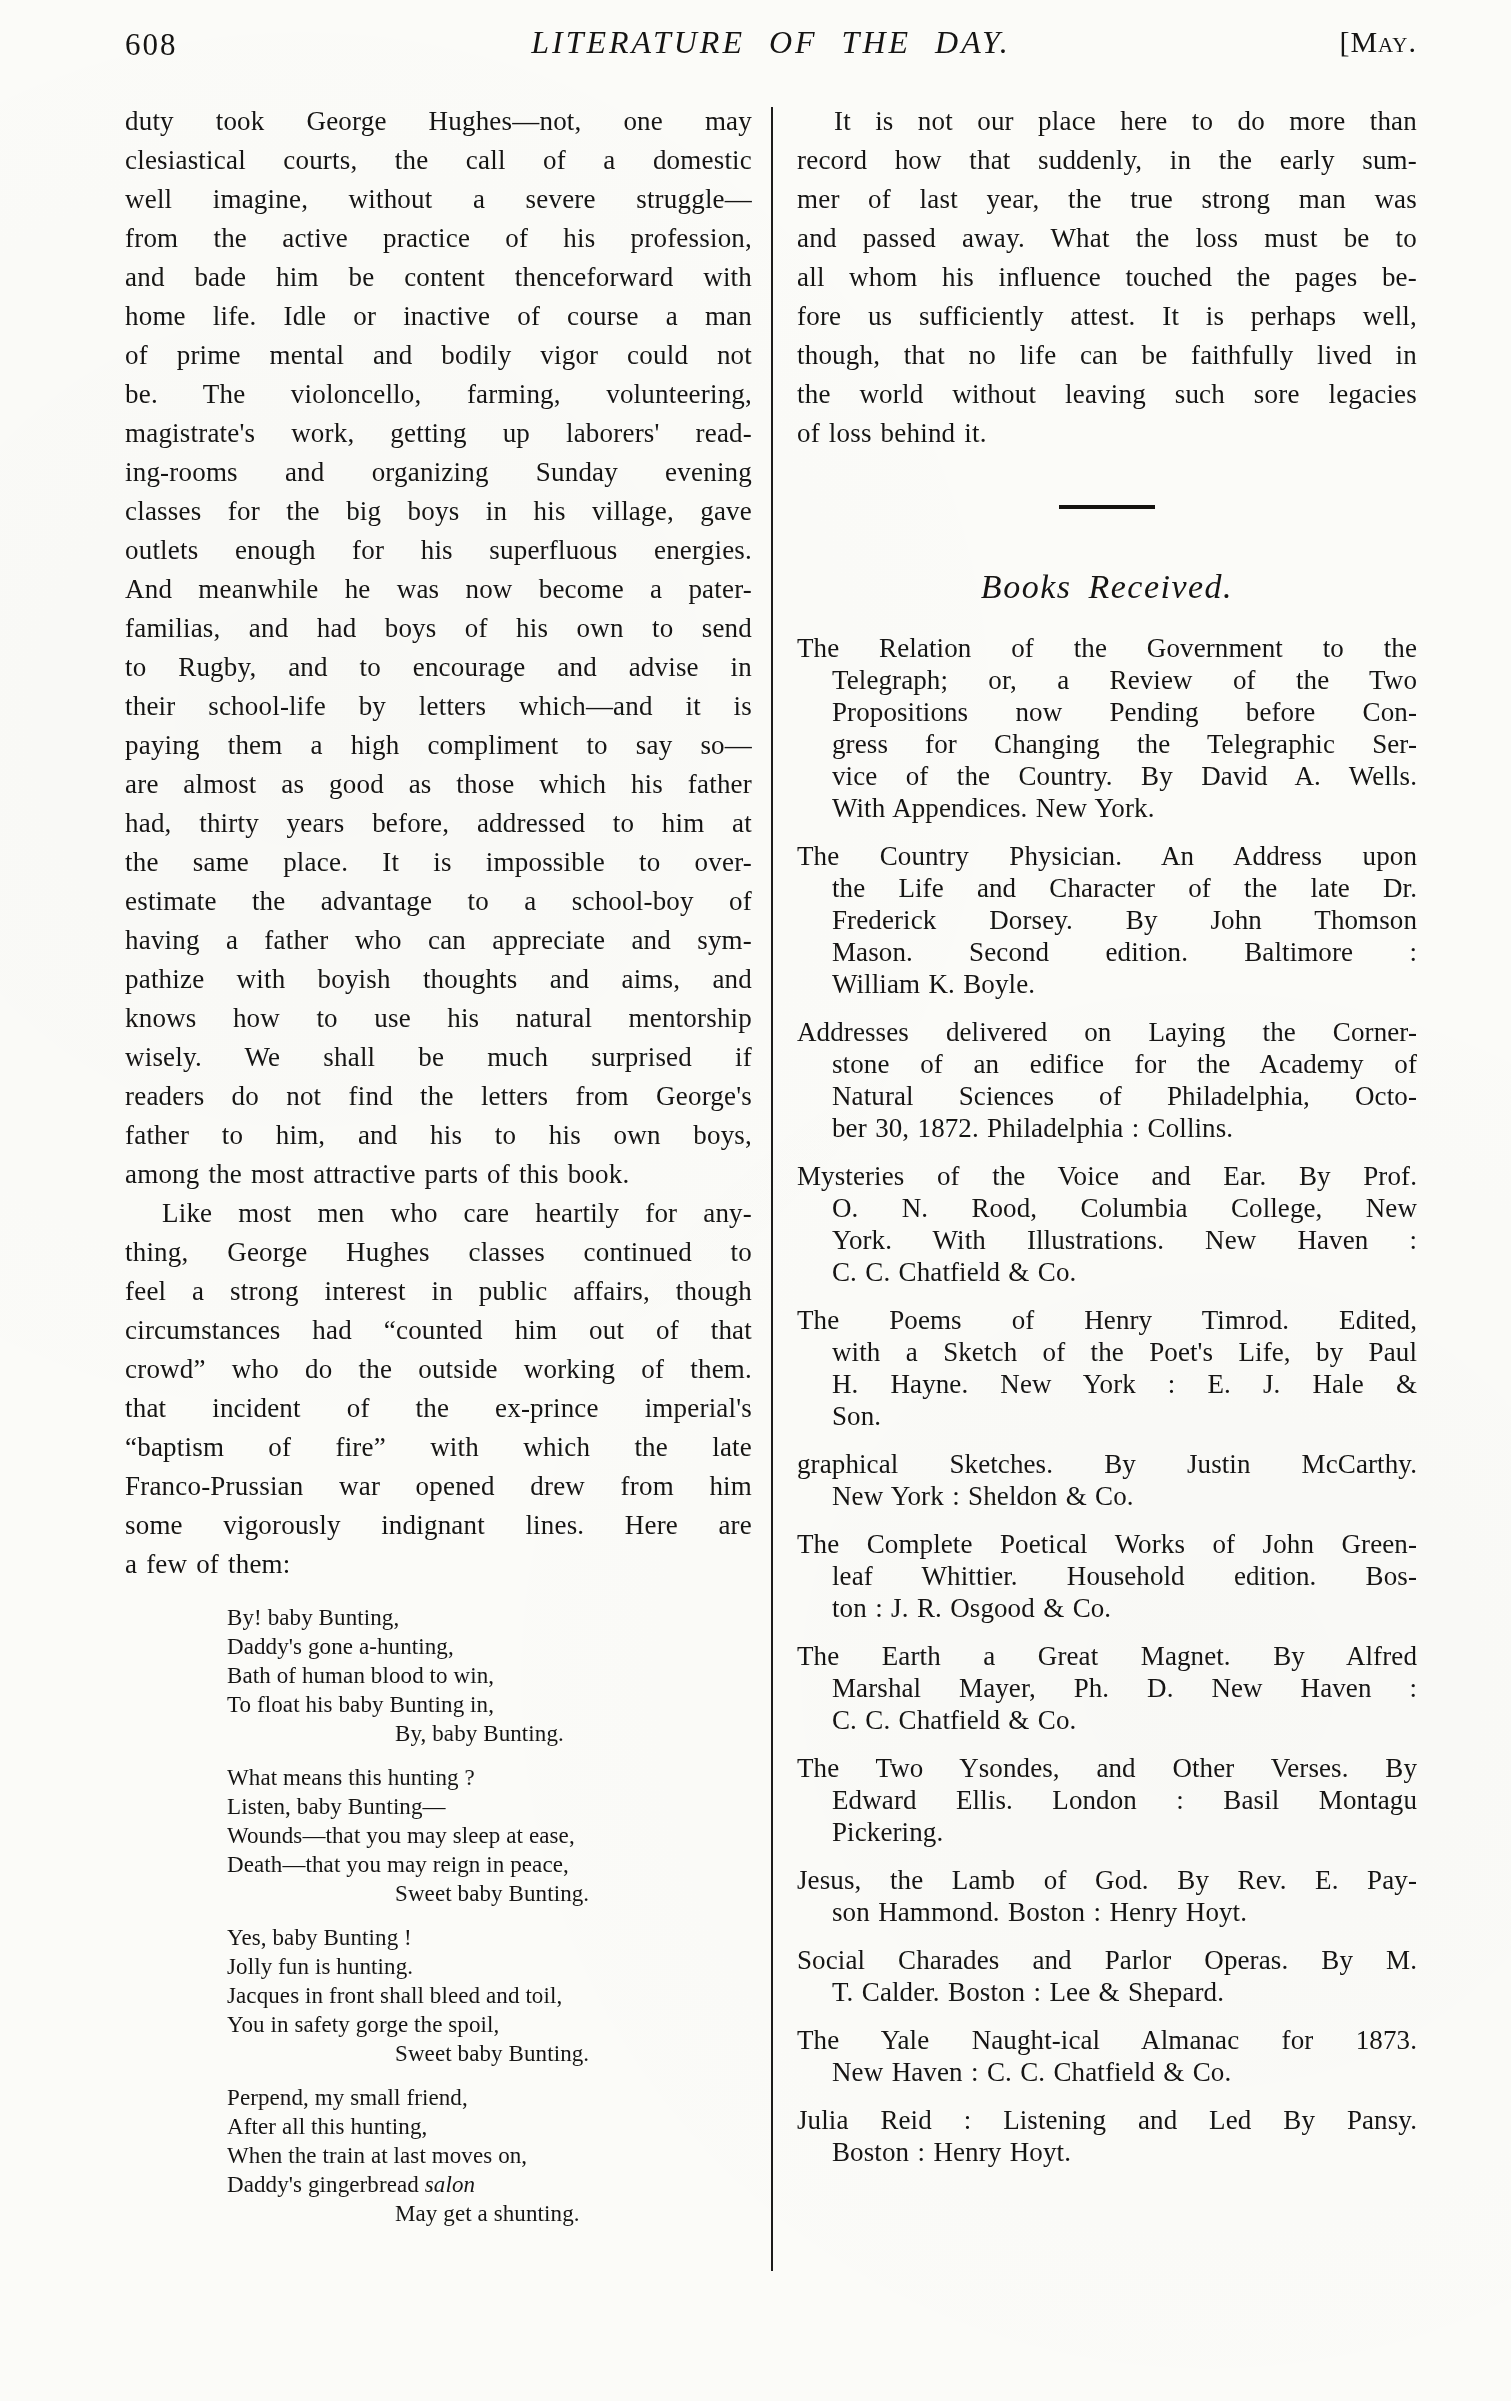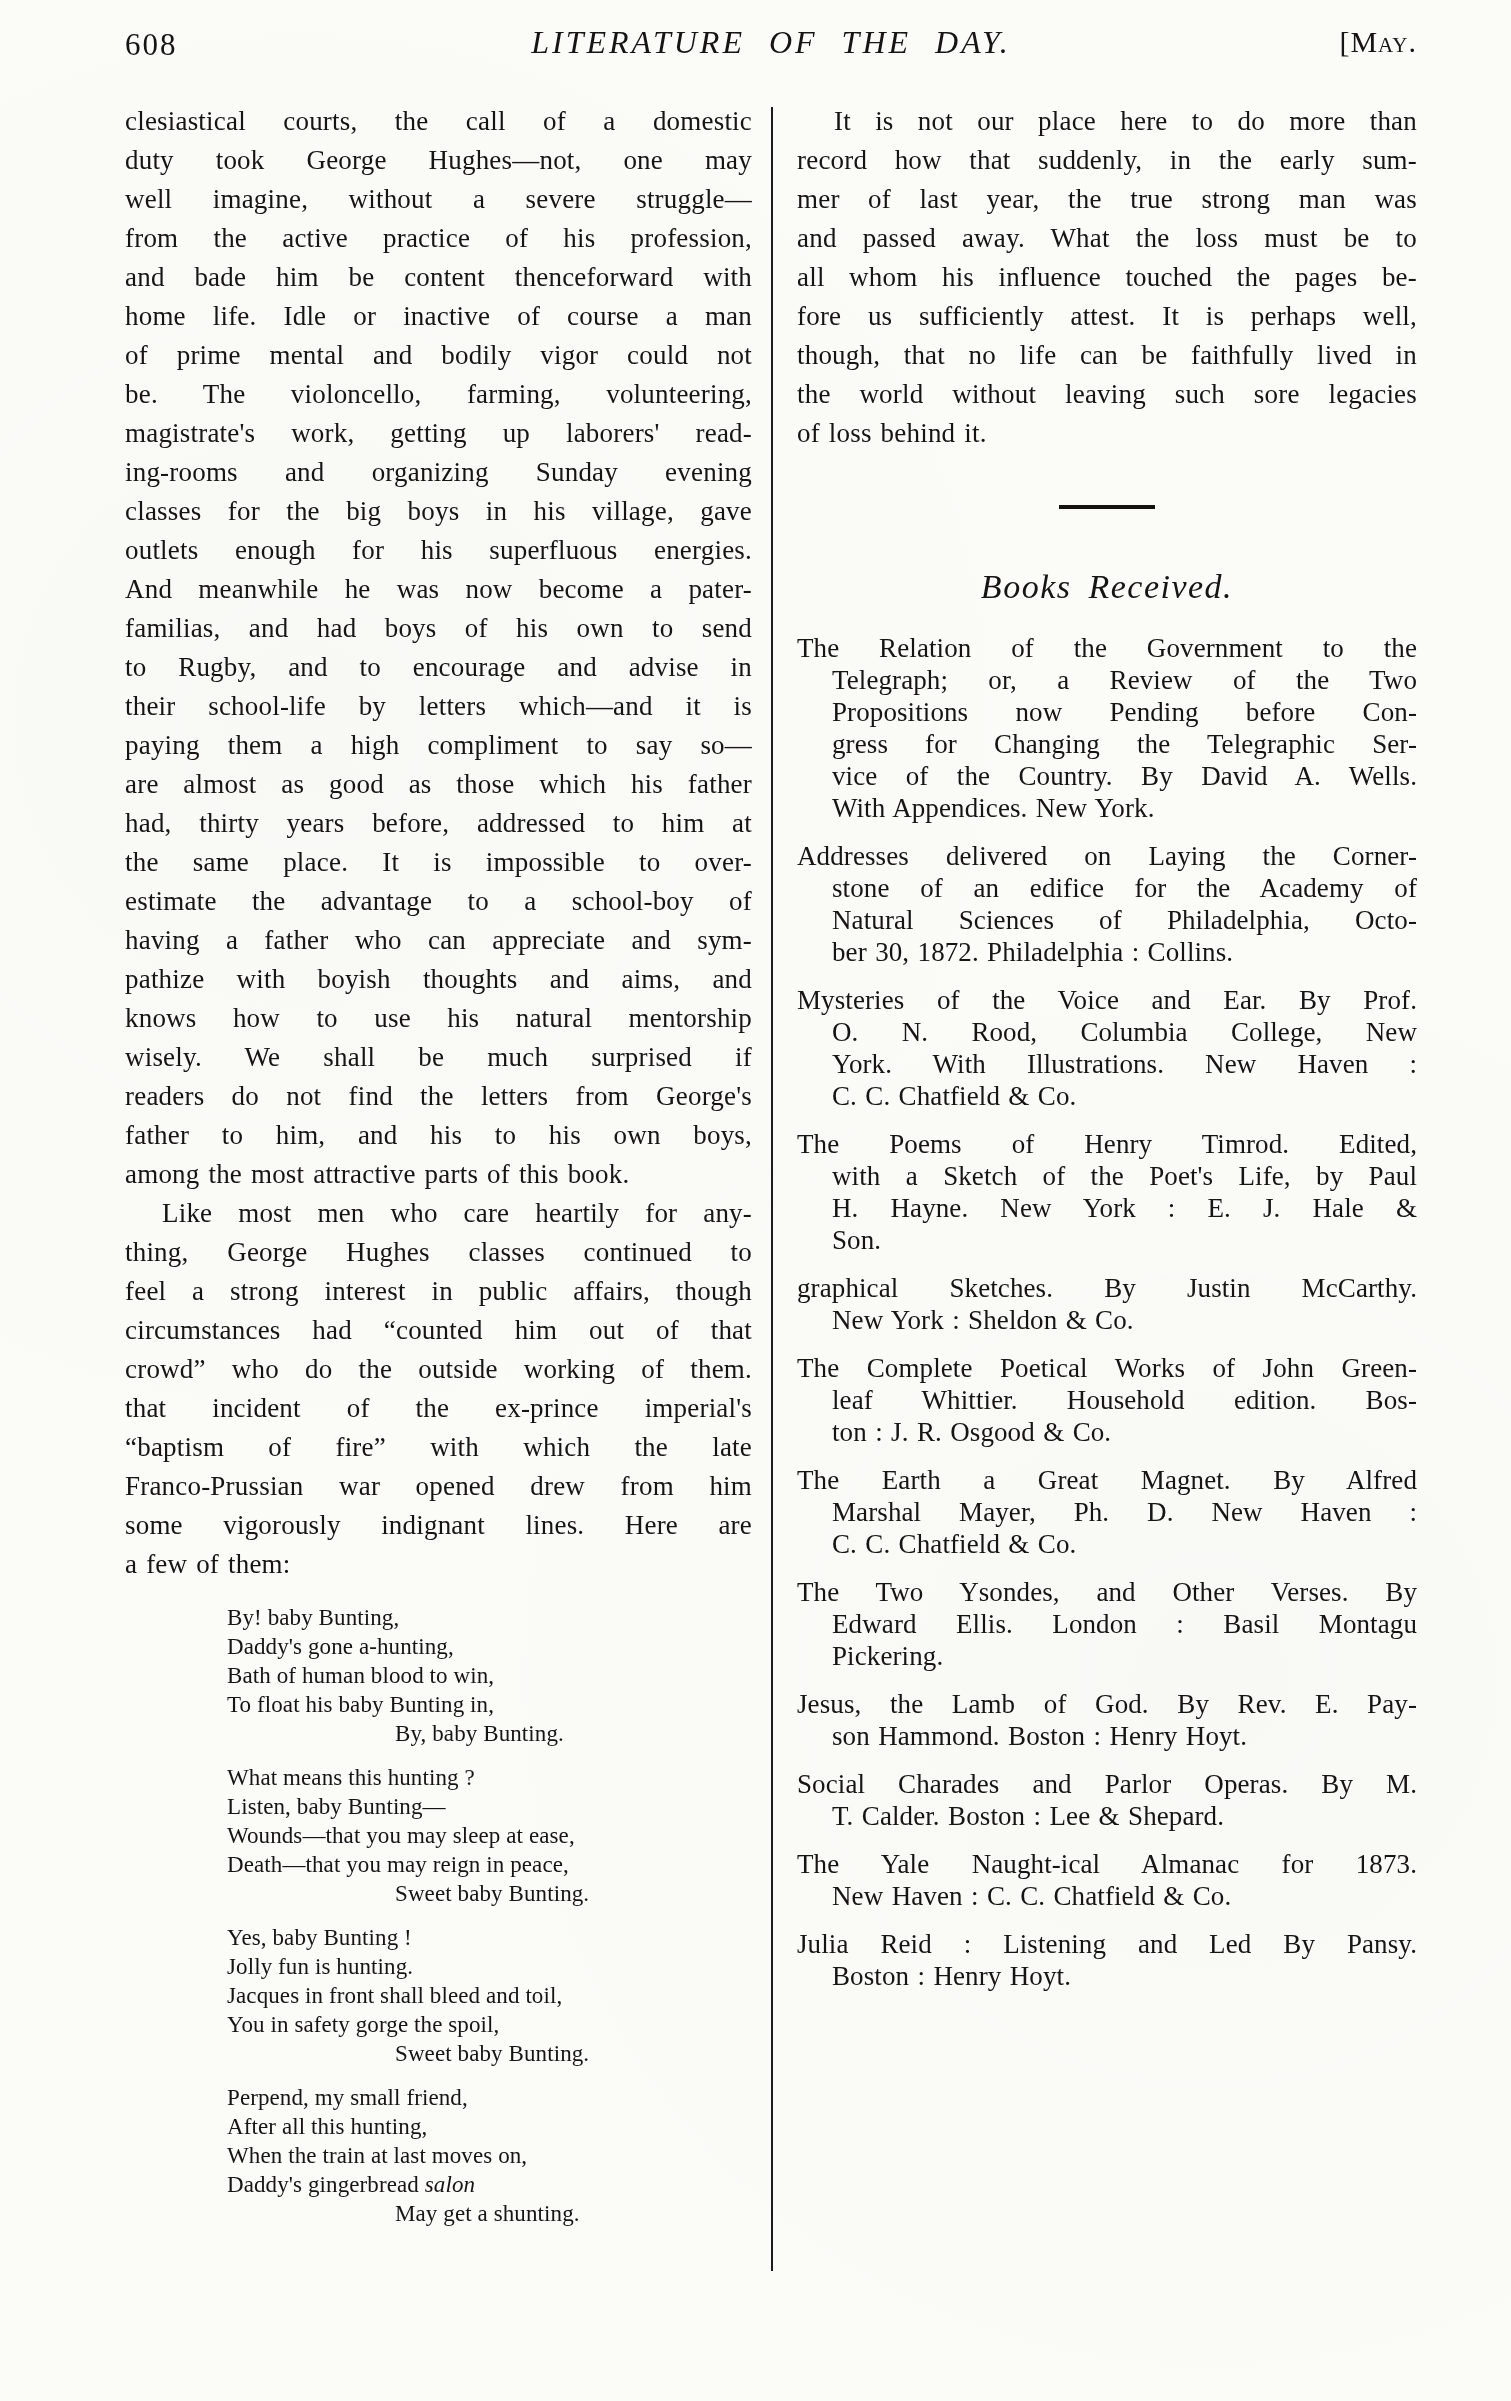--- a/index.html
+++ b/index.html
@@ -62,22 +62,22 @@
   <span class="pagenum">608</span>
   <span class="runtitle">LITERATURE OF THE DAY.</span>
   <span class="issue">[May.</span>
 </div>
 
 <div class="colrule"></div>
 
 <div class="col col-left" id="col-left">
   <div id="left-paras">
       <div class="body-par">
+        <div class="ln">duty took George Hughes—not, one may</div>
         <div class="ln">clesiastical courts, the call of a domestic</div>
-        <div class="ln">duty took George Hughes—not, one may</div>
         <div class="ln">well imagine, without a severe struggle—</div>
         <div class="ln">from the active practice of his profession,</div>
         <div class="ln">and bade him be content thenceforward with</div>
         <div class="ln">home life.  Idle or inactive of course a man</div>
         <div class="ln">of prime mental and bodily vigor could not</div>
         <div class="ln">be.  The violoncello, farming, volunteering,</div>
         <div class="ln">magistrate's work, getting up laborers' read-</div>
         <div class="ln">ing-rooms and organizing Sunday evening</div>
         <div class="ln">classes for the big boys in his village, gave</div>
         <div class="ln">outlets enough for his superfluous energies.</div>
@@ -160,20 +160,27 @@
   <div class="books" id="books">
       <div class="book">
         <div class="bln">The Relation of the Government to the</div>
         <div class="bln">Telegraph; or, a Review of the Two</div>
         <div class="bln">Propositions now Pending before Con-</div>
         <div class="bln">gress for Changing the Telegraphic Ser-</div>
         <div class="bln">vice of the Country.  By David A. Wells.</div>
         <div class="bln last">With Appendices.  New York.</div>
       </div>
       <div class="book">
+        <div class="bln">The Country Physician.  An Address upon</div>
+        <div class="bln">the Life and Character of the late Dr.</div>
+        <div class="bln">Frederick Dorsey.  By John Thomson</div>
+        <div class="bln">Mason.  Second edition.  Baltimore :</div>
+        <div class="bln last">William K. Boyle.</div>
+      </div>
+      <div class="book">
         <div class="bln">Addresses delivered on Laying the Corner-</div>
         <div class="bln">stone of an edifice for the Academy of</div>
         <div class="bln">Natural Sciences of Philadelphia, Octo-</div>
         <div class="bln last">ber 30, 1872.  Philadelphia :  Collins.</div>
       </div>
       <div class="book">
         <div class="bln">Mysteries of the Voice and Ear.  By Prof.</div>
         <div class="bln">O. N. Rood, Columbia College, New</div>
         <div class="bln">York.  With Illustrations.  New Haven :</div>
         <div class="bln last">C. C. Chatfield &amp; Co.</div>

